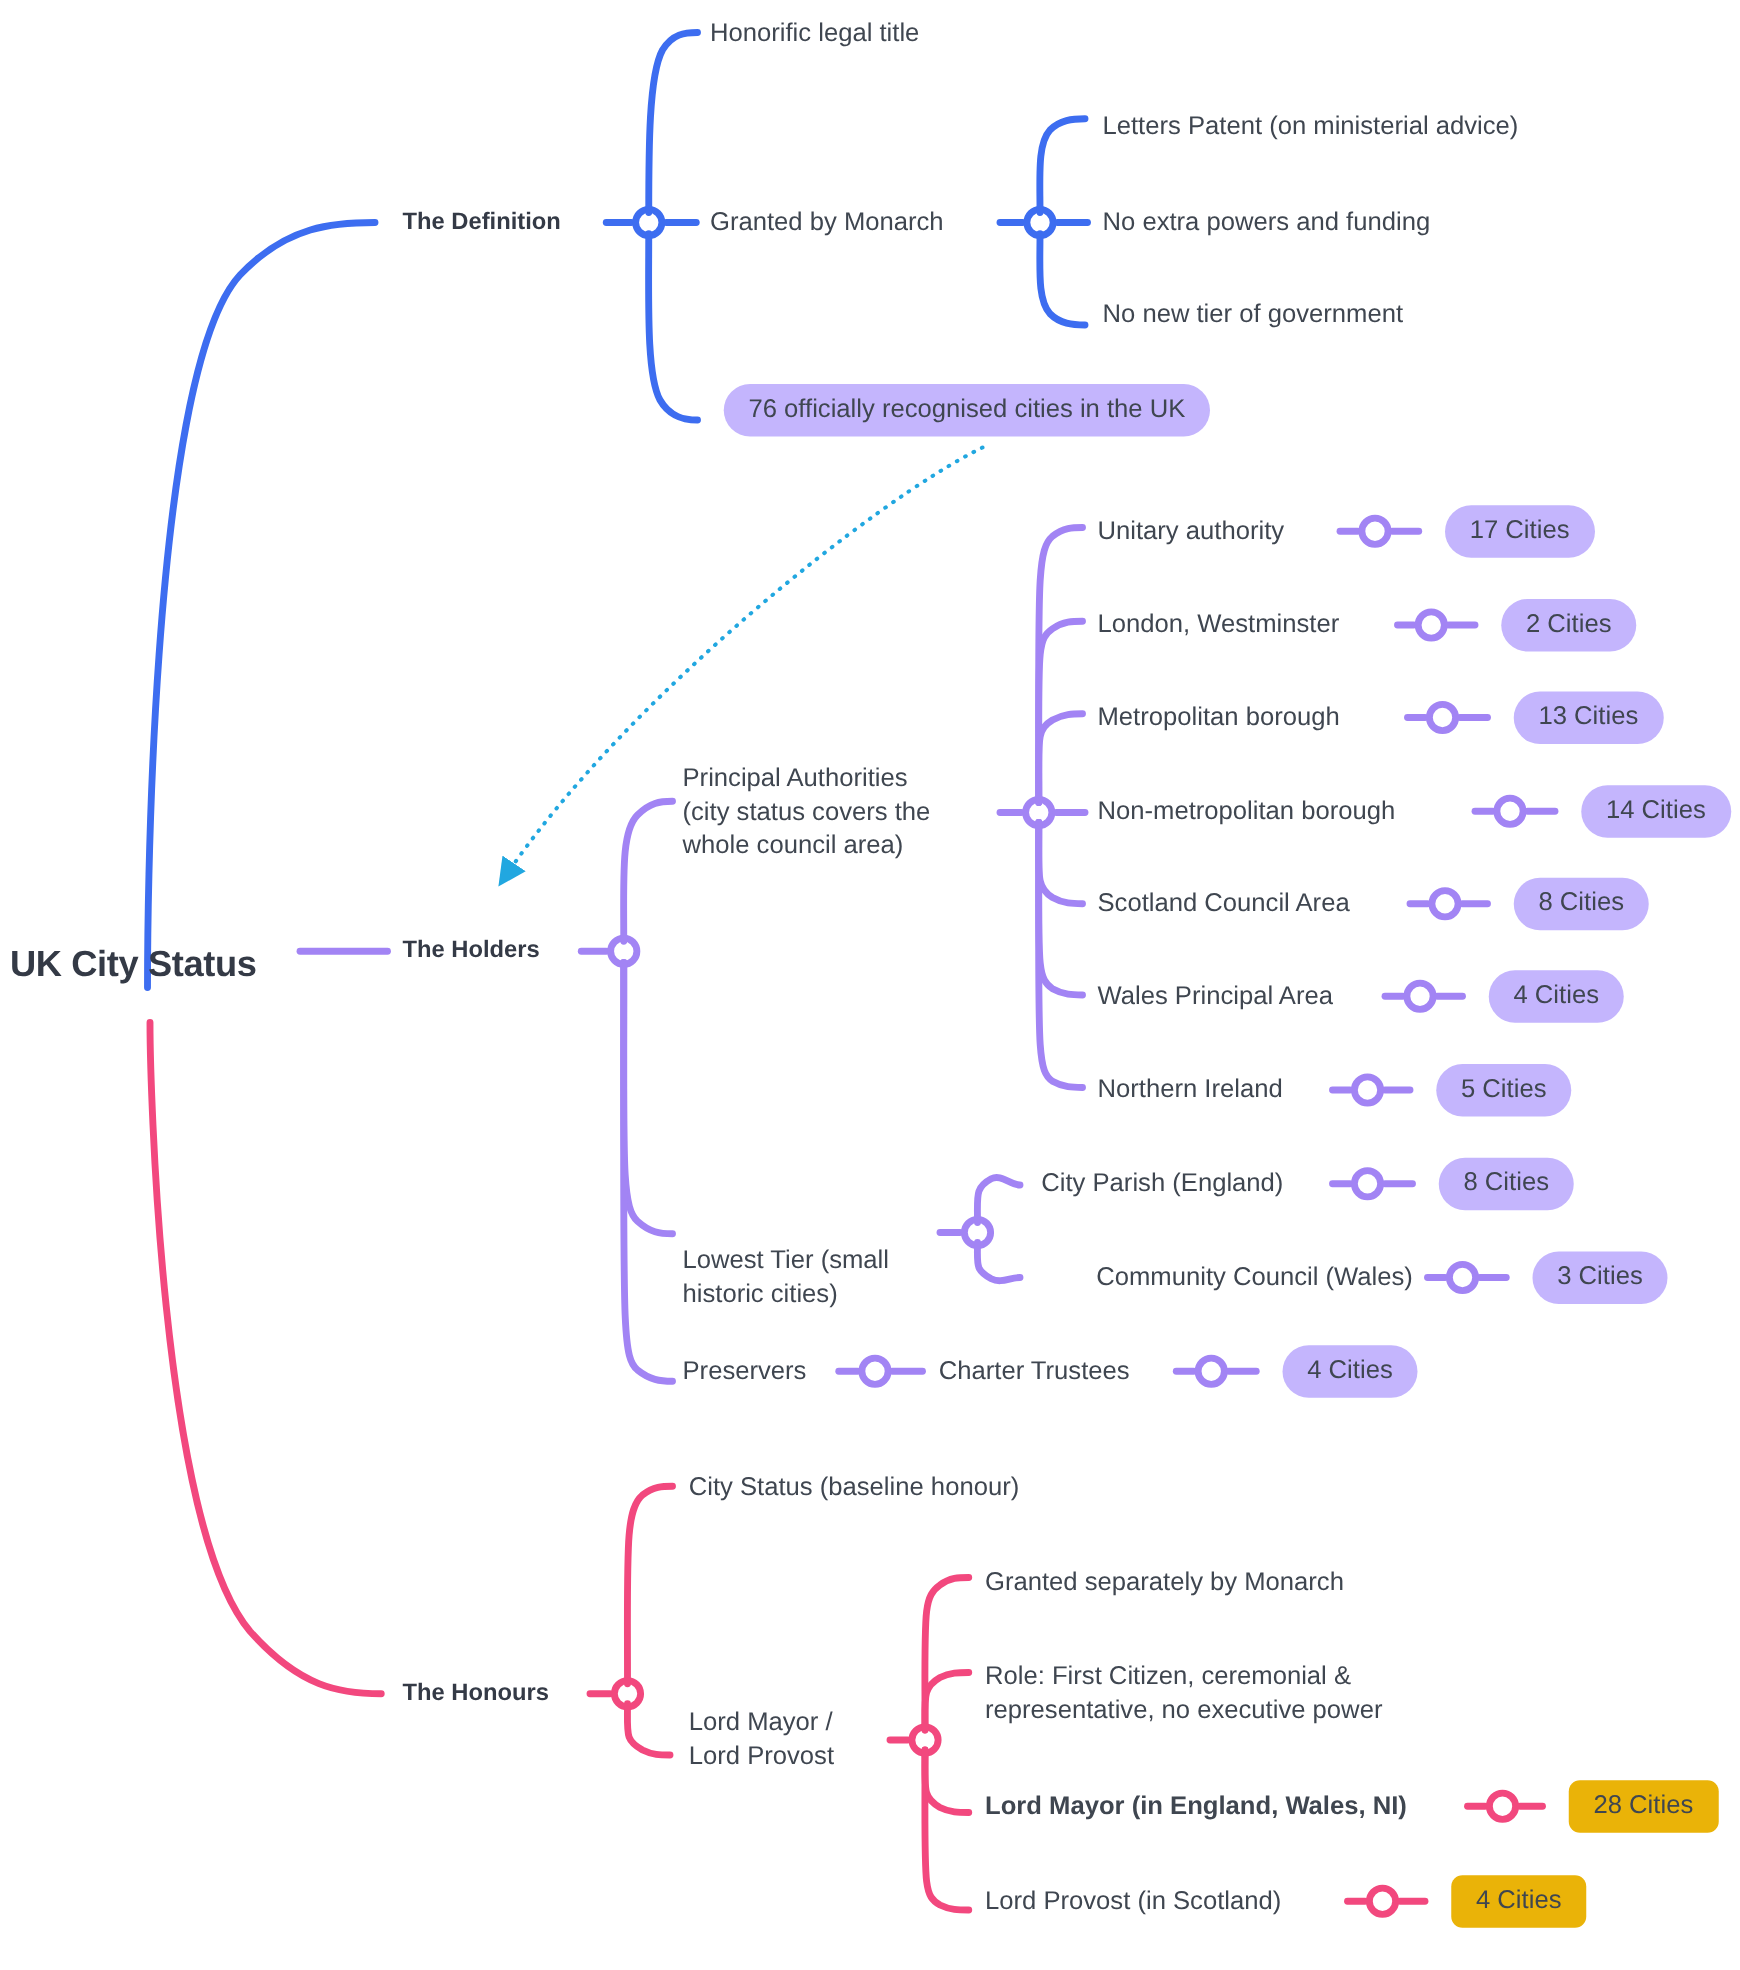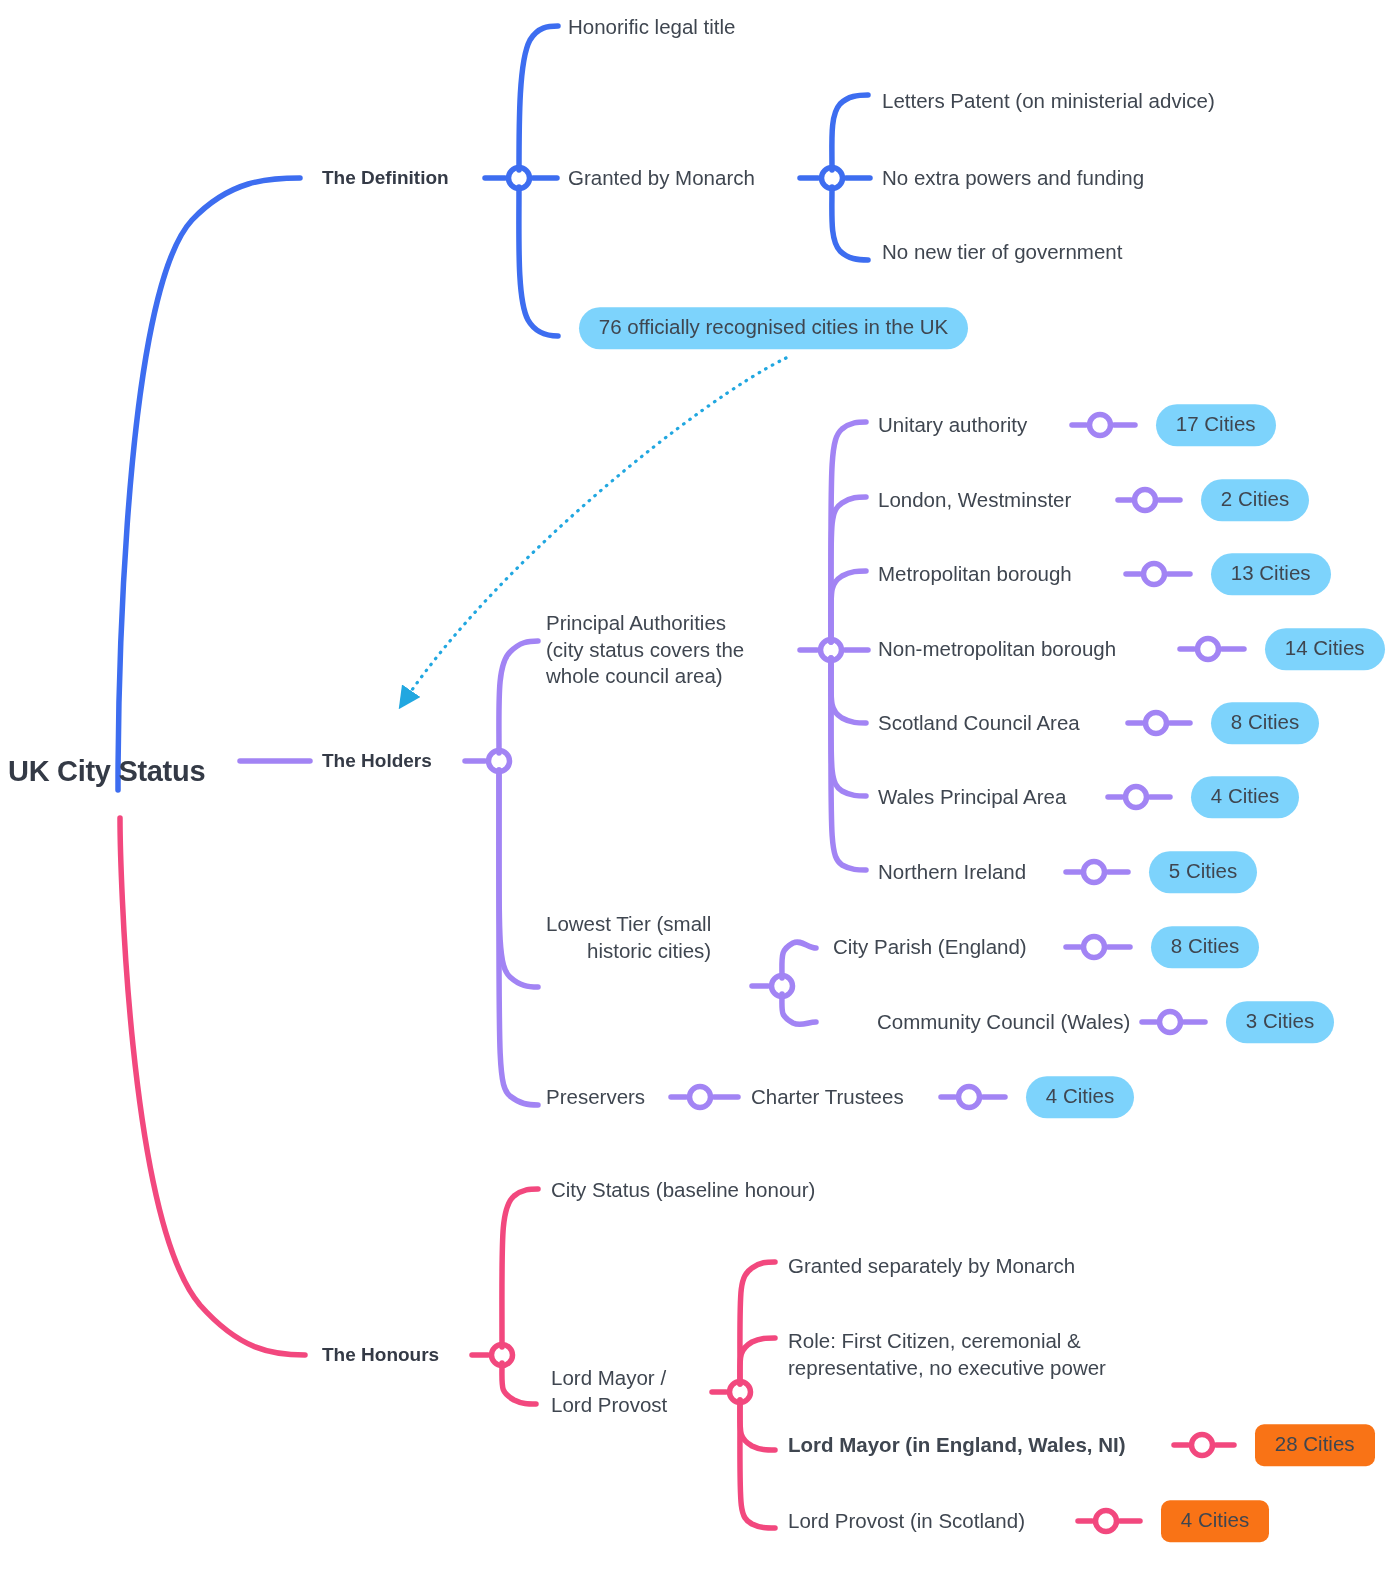--- a/index.html
+++ b/index.html
@@ -53,27 +53,27 @@
   .badge {
     position: absolute;
     transform: translateY(-50%);
     display: inline-block;
     font-size: 20.5px;
     color: #3f4650;
     white-space: pre;
   }
   .badge .pill {
     display: inline-block;
-    background: #7dd3fc;
+    background: #c4b5fd;
     border-radius: 22px;
     padding: 10px 20px 11px 20px;
     line-height: 1;
   }
   .badge.yellow .pill {
-    background: #f97316;
+    background: #eab308;
     border-radius: 9px;
   }
   .multi { line-height: 1.3; }
 </style>
 </head>
 <body>
 
 <div id="canvas">
 
   <svg class="links" viewBox="0 0 1392 1576">
@@ -246,21 +246,21 @@
   <div class="node leaf-label" style="left:878px; top:797px;">Wales Principal Area</div>
   <div class="badge" style="left:1168px; top:797px;">
     <span class="pill">4 Cities</span>
   </div>
 
   <div class="node leaf-label" style="left:878px; top:872px;">Northern Ireland</div>
   <div class="badge" style="left:1126px; top:872px;">
     <span class="pill">5 Cities</span>
   </div>
 
-  <div class="node leaf-label multi" style="left:546px; top:938px;text-align:right;">Lowest Tier (small
+  <div class="node leaf-label multi" style="left:546px; top:1022px;">Lowest Tier (small
 historic cities)</div>
 
   <div class="node leaf-label" style="left:833px; top:947px;">City Parish (England)</div>
   <div class="badge" style="left:1128px; top:947px;">
     <span class="pill">8 Cities</span>
   </div>
 
   <div class="node leaf-label" style="left:833px; top:1022px;margin-left:44px;">Community Council (Wales)</div>
   <div class="badge" style="left:1203px; top:1022px;">
     <span class="pill">3 Cities</span>

